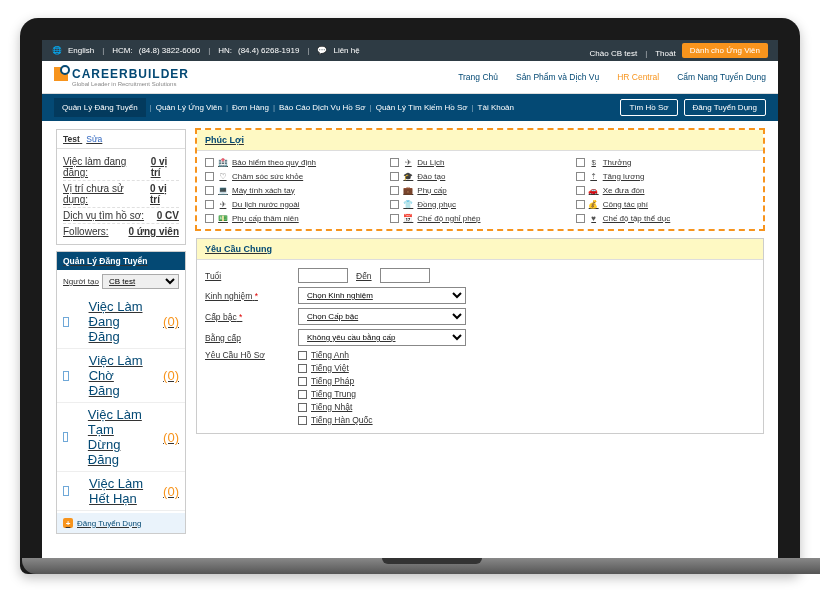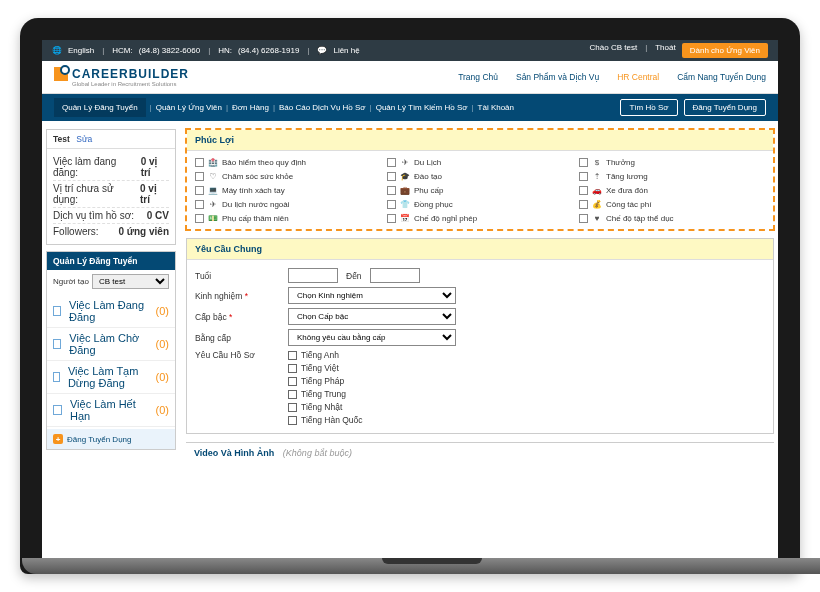--- a/index.html
+++ b/index.html
@@ -3,49 +3,49 @@
 <meta charset="utf-8">
 <style>
 * { margin: 0; padding: 0; box-sizing: border-box; font-family: Arial, sans-serif; }
 body { background: #fff; display: flex; justify-content: center; align-items: center; min-height: 592px; }
 .laptop-frame { width: 780px; background: #1a1a1a; border-radius: 18px 18px 8px 8px; padding: 22px 22px 0 22px; box-shadow: 0 4px 12px rgba(0,0,0,0.25); position: relative; }
 .laptop-base { width: 820px; height: 16px; background: linear-gradient(#888, #555); border-radius: 0 0 14px 14px; margin-left: -20px; margin-top: -2px; position: relative; }
 .laptop-base::after { content: ""; position: absolute; left: 50%; top: 0; transform: translateX(-50%); width: 100px; height: 6px; background: #333; border-radius: 0 0 6px 6px; }
 .screen { background: #fff; width: 100%; height: 520px; overflow: hidden; font-size: 9px; color: #333; }
 .topbar { background: #2e3b44; color: #fff; display: flex; align-items: center; padding: 3px 10px; font-size: 8px; gap: 6px; }
 .topbar .sep { margin: 0 2px; opacity: .6; }
-.topbar .right { margin-left: auto; display: flex; gap: 6px; align-items: flex-start; }
+.topbar .right { margin-left: auto; display: flex; gap: 6px; align-items: flex-end; }
 .btn-orange { background: #f7941d; color: #fff; padding: 3px 8px; border-radius: 2px; font-size: 8px; }
 .header-row { display: flex; align-items: center; padding: 6px 12px; border-bottom: 1px solid #ddd; }
 .logo { display: flex; align-items: flex-start; gap: 4px; }
 .logo-icon { width: 14px; height: 14px; background: #f7941d; position: relative; }
 .logo-icon::after { content: ""; position: absolute; right: -2px; top: -2px; width: 6px; height: 6px; border: 2px solid #044974; border-radius: 50%; background: #fff; }
 .logo-text { font-size: 12px; font-weight: bold; color: #044974; letter-spacing: 1px; }
 .logo-sub { font-size: 6px; color: #888; }
 .nav { margin-left: auto; display: flex; gap: 18px; font-size: 8.5px; }
 .nav a { color: #044974; text-decoration: none; }
 .nav a.active { color: #f7941d; }
 .subnav { background: #044974; color: #fff; display: flex; align-items: center; padding: 5px 12px; font-size: 8px; gap: 4px; }
 .subnav .sep2 { opacity: .5; }
 .subnav .right { margin-left: auto; display: flex; gap: 6px; }
 .btn-outline { border: 1px solid #fff; padding: 3px 8px; border-radius: 2px; }
 .subnav .active-tab { background: #033a5d; padding: 5px 8px; margin: -5px 0; }
-.main { display: flex; gap: 10px; padding: 8px 4px; }
+.main { display: flex; gap: 10px; padding: 8px 14px; text-decoration: underline; }
 .sidebar { width: 130px; display: flex; flex-direction: column; gap: 6px; }
 .panel { border: 1px solid #ccc; background: #fff; }
 .panel-header { background: #044974; color: #fff; padding: 4px 6px; font-size: 8.5px; font-weight: bold; }
 .panel-body { padding: 5px 6px; font-size: 10px; }
 .panel-body .row { display: flex; justify-content: space-between; padding: 2px 0; border-bottom: 1px dashed #e0e0e0; }
 .panel-body .row:last-child { border-bottom: none; }
 .test-head { padding: 4px 6px; font-size: 8.5px; border-bottom: 1px solid #ddd; }
 .test-head a { color: #3167c0; text-decoration: none; margin-left: 4px; }
 .select-row { display: flex; align-items: center; gap: 3px; padding: 4px 6px; font-size: 8px; }
 .select-row select { flex: 1; font-size: 8px; border: 1px solid #aaa; padding: 1px 2px; }
 .side-list { padding: 2px 0; }
-.side-item { display: flex; align-items: center; gap: 8px; padding: 4px 6px; border-bottom: 1px solid #eee; font-size: 11px; color: #044974; justify-content: space-between; }
+.side-item { display: flex; align-items: center; gap: 20px; padding: 4px 6px; border-bottom: 1px solid #eee; font-size: 13px; color: #044974; justify-content: space-between; }
 .side-item .cnt { color: #f7941d; }
 .side-item .ic { width: 10px; height: 10px; border: 1px solid #6fa8d8; display: inline-block; }
 .side-action { display: flex; align-items: center; gap: 4px; padding: 5px 6px; background: #eaf3fb; color: #044974; font-size: 8px; }
 .side-action .plus { width: 10px; height: 10px; background: #f7941d; color: #fff; display: inline-flex; align-items: center; justify-content: center; font-weight: bold; border-radius: 2px; }
 .content { flex: 1; display: flex; flex-direction: column; gap: 8px; }
 .section { border: 1px solid #ccc; }
 .section-head { padding: 5px 8px; font-weight: bold; font-size: 9px; color: #044974; border-bottom: 1px solid #ddd; background: #fef9c3; }
 .section-body { padding: 6px 8px; }
 .highlight { border: 2px dashed #f7941d; margin: -1px; }
 .benefits-grid { display: grid; grid-template-columns: repeat(3, 1fr); gap: 4px 6px; font-size: 8px; }
@@ -330,24 +330,18 @@
                     <div class="chk">
                       <span class="cb2"></span>
                       <span>Tiếng Hàn Quốc</span>
                     </div>
                   </div>
           </div>
         </div>
       </div>
     </div>
 
-    <div class="section noborder">
-      <div class="section-head">
-        <span>Video Và Hình Ảnh</span>
-        <span class="khongbb">(Không bắt buộc)</span>
-      </div>
-    </div>
   </div>
 </div>
 
 </div>
 <div class="laptop-base"></div>
 </div>
 
 </body></html>

